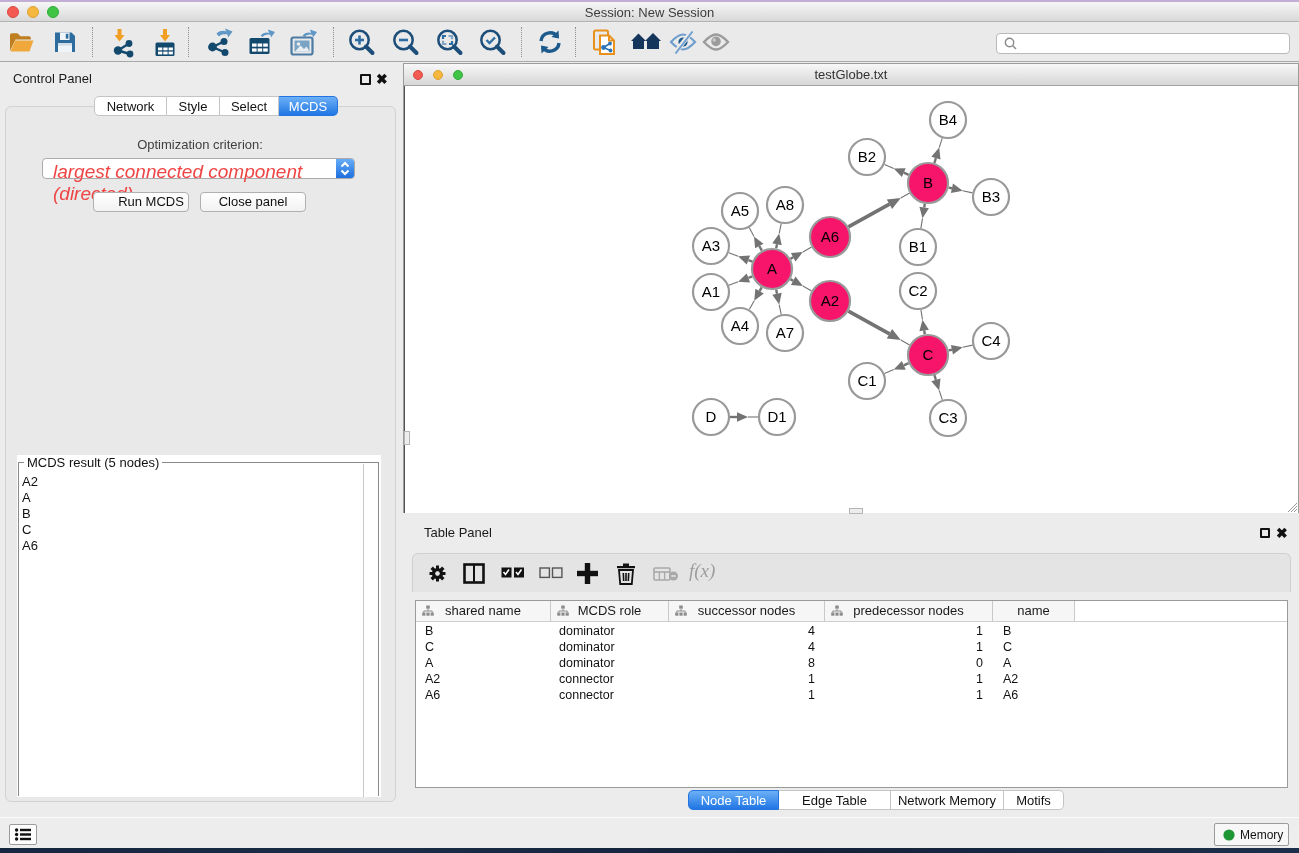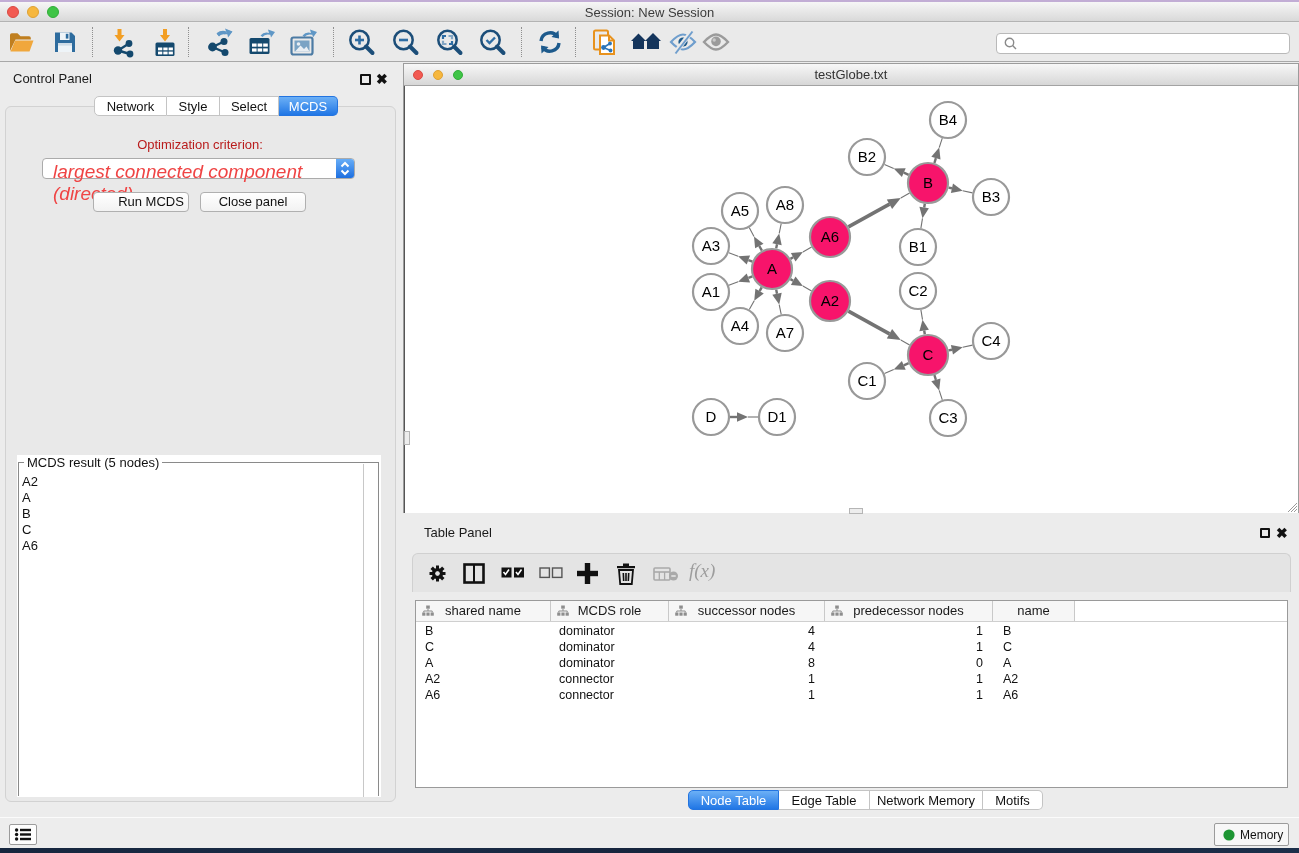--- a/index.html
+++ b/index.html
@@ -18,21 +18,21 @@
 #cp-title { left:13px; top:71px; font-size:13px; color:#1a1a1a; }
 #cp-max { left:360px; top:74px; width:11px; height:11px; border:2px solid #111; border-radius:1px; }
 #cp-close { left:376px; top:71px; font-size:14px; font-weight:bold; color:#111; }
 #cp-panel { left:5px; top:106px; width:391px; height:696px; background:#e9e9e9; border:1px solid #d2d2d2; border-radius:6px; }
 .tabbar { position:absolute; display:flex;margin-left:16px; }
 .tab { height:20px; font-size:13px; line-height:19px; text-align:center; background:#fff; border:1px solid #c4c4c4; border-left:none; color:#111; }
 .tab.first { border-left:1px solid #c4c4c4; border-radius:5px 0 0 5px; }
 .tab.last { border-radius:0 5px 5px 0; }
 .tab.sel { background:linear-gradient(#6cb0f6,#2076e5); border-color:#2374e0; color:#fff; }
 #cp-tabs { left:78px; top:96px; }
-#opt-label { left:0px; top:137px; width:400px; text-align:center; font-size:13px; color:#b91c1c; }
+#opt-label { left:0px; top:137px; width:400px; text-align:center; font-size:13px; color:#404040; }
 #dropdown { left:42px; top:158px; width:313px; height:21px; background:#fff; border:1px solid #ababab; border-radius:4px; }
 #dropdown .dtext { position:absolute; left:10px; top:2px; font-size:19px; color:#ef4444;font-style:italic; }
 #dropdown .stepper { position:absolute; right:0px; top:0px; width:18px; height:19px; background:linear-gradient(#67adf7,#1d6fe0); border-radius:0 3px 3px 0; }
 .btn { position:absolute; height:20px; background:linear-gradient(#ffffff,#f2f2f2); border:1px solid #b0b0b0; border-radius:4px; font-size:13px; text-align:center; line-height:18px; color:#111; }
 #mcds-box { left:17px; top:455px; width:364px; height:342px; background:#fff;padding-left:36px; }
 #mcds-fs { position:absolute; left:1px; top:7px; width:361px; height:334px; border:1px solid #8a8a8a; border-bottom:none; }
 #mcds-legend { position:absolute; left:7px; top:0px; background:#fff; padding:0 3px; font-size:13px; color:#111; }
 #mcds-sb { position:absolute; right:17px; top:9px; bottom:0; width:1px; background:#c8c8c8; }
 .mcds-item { position:absolute; left:5px; font-size:13px; color:#111; }
 
@@ -454,21 +454,21 @@
 <div class="td" style="left:409px;top:70px;width:158px;text-align:right">1</div>
 <div class="td" style="left:587px;top:70px">A2</div>
 <div class="td" style="left:9px;top:86px">A6</div>
 <div class="td" style="left:143px;top:86px">connector</div>
 <div class="td" style="left:253px;top:86px;width:146px;text-align:right">1</div>
 <div class="td" style="left:409px;top:86px;width:158px;text-align:right">1</div>
 <div class="td" style="left:587px;top:86px">A6</div>
 </div>
 <div class="abs tabbar" id="tp-tabs">
   <div class="tab first sel" style="width:91px">Node Table</div>
-  <div class="tab" style="width:91px">Edge Table</div>
+  <div class="tab" style="width:112px">Edge Table</div>
   <div class="tab" style="width:113px">Network Memory</div>
   <div class="tab last" style="width:60px">Motifs</div>
 </div>
 <div class="abs" id="statusbar">
   <div id="listbtn">
         <svg width="18" height="15" style="position:absolute;left:4px;top:2px" viewBox="0 0 18 15">
           <g fill="#111">
             <circle cx="2.6" cy="3" r="1.7"></circle>
             <circle cx="2.6" cy="7.5" r="1.7"></circle>
             <circle cx="2.6" cy="12" r="1.7"></circle>

